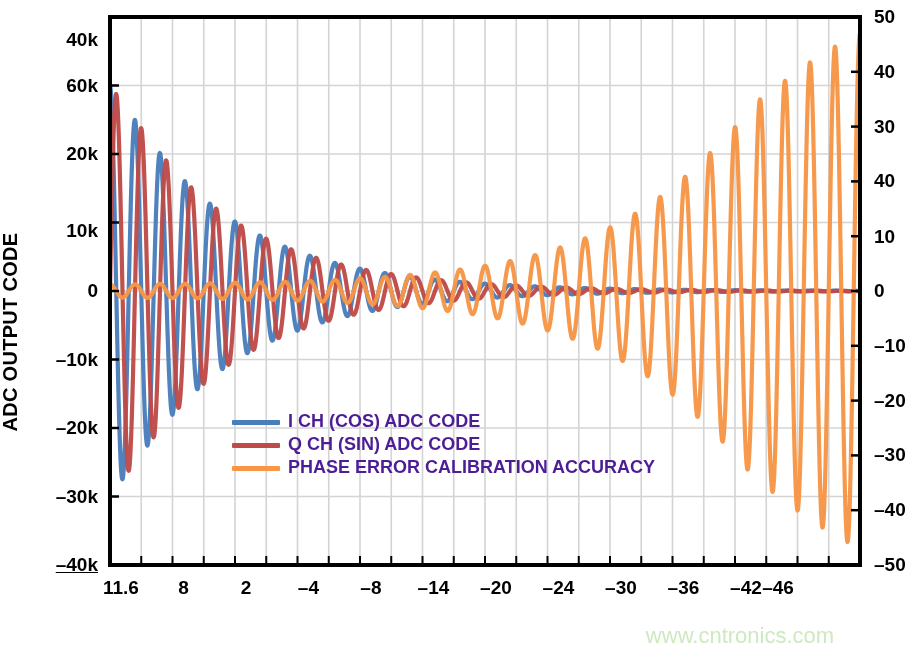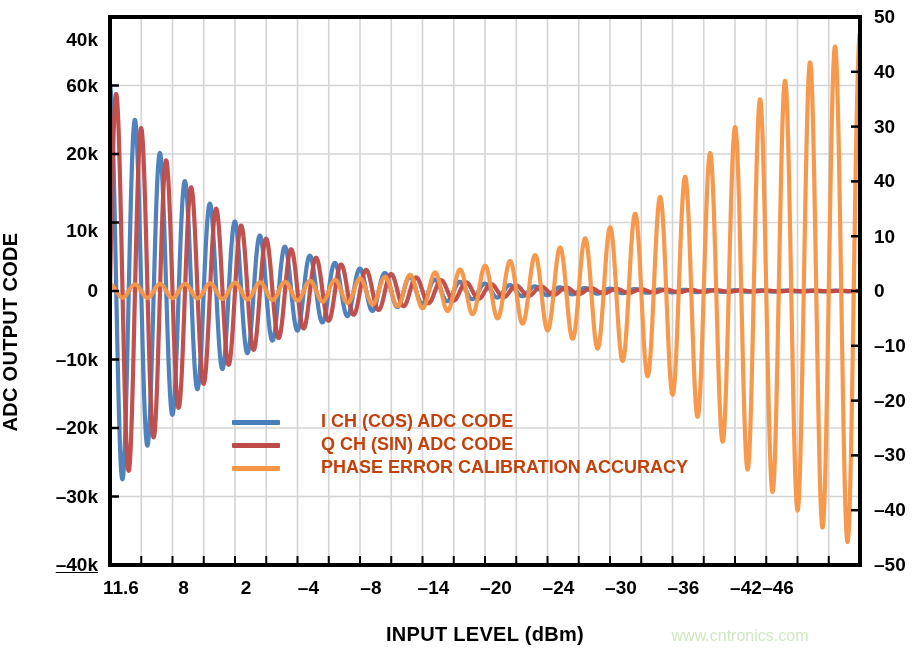--- a/index.html
+++ b/index.html
@@ -8,33 +8,32 @@
   #chart-root{position:absolute;left:0;top:0;width:918px;height:664px;}
   .axis-title{position:absolute;font-weight:bold;color:#000;letter-spacing:.3px;}
   #ylabel-left{left:10px;top:332px;transform:translate(-50%,-50%) rotate(-90deg);
                transform-origin:center center;font-size:20px;white-space:nowrap;}
   #xlabel{left:485px;top:634px;transform:translate(-50%,-50%);font-size:20px;white-space:nowrap;}
   .tick{position:absolute;font-size:19px;font-weight:bold;color:#000;white-space:nowrap;}
   .ytick-left{text-align:right;transform:translateY(-50%);}
   .ytick-right{text-align:left;transform:translateY(-50%);}
   .xtick{transform:translateX(-50%);text-align:right;}
   #watermark{position:absolute;left:740px;top:636px;transform:translate(-50%,-50%);
-             font-size:16px;color:#cde9c0;white-space:nowrap;}
+             font-size:22px;color:#cde9c0;white-space:nowrap;}
   #plot-svg{position:absolute;left:0;top:0;}
-  .legend-label{position:absolute;font-size:18px;font-weight:bold;color:#c2410c;white-space:nowrap;margin-left:33px;}
+  .legend-label{position:absolute;font-size:18px;font-weight:bold;color:#4c1d95;white-space:nowrap;}
   .legend-swatch{position:absolute;height:5px;width:48px;border-radius:1px;}
 </style>
 </head>
 <body>
 
 <div id="chart-root">
 
   <div class="axis-title" id="ylabel-left">ADC OUTPUT CODE</div>
 
-  <div class="axis-title" id="xlabel">INPUT LEVEL (dBm)</div>
 
   <div id="watermark">www.cntronics.com</div>
 
   <svg id="plot-svg" width="918" height="664">
       <g>
         <line x1="110" y1="85.5" x2="860" y2="85.5" stroke="#d4d4d4" stroke-width="1.6"></line>
         <line x1="110" y1="154" x2="860" y2="154" stroke="#d4d4d4" stroke-width="1.6"></line>
         <line x1="110" y1="222.5" x2="860" y2="222.5" stroke="#d4d4d4" stroke-width="1.6"></line>
         <line x1="110" y1="291" x2="860" y2="291" stroke="#d4d4d4" stroke-width="1.6"></line>
         <line x1="110" y1="359.5" x2="860" y2="359.5" stroke="#d4d4d4" stroke-width="1.6"></line>

